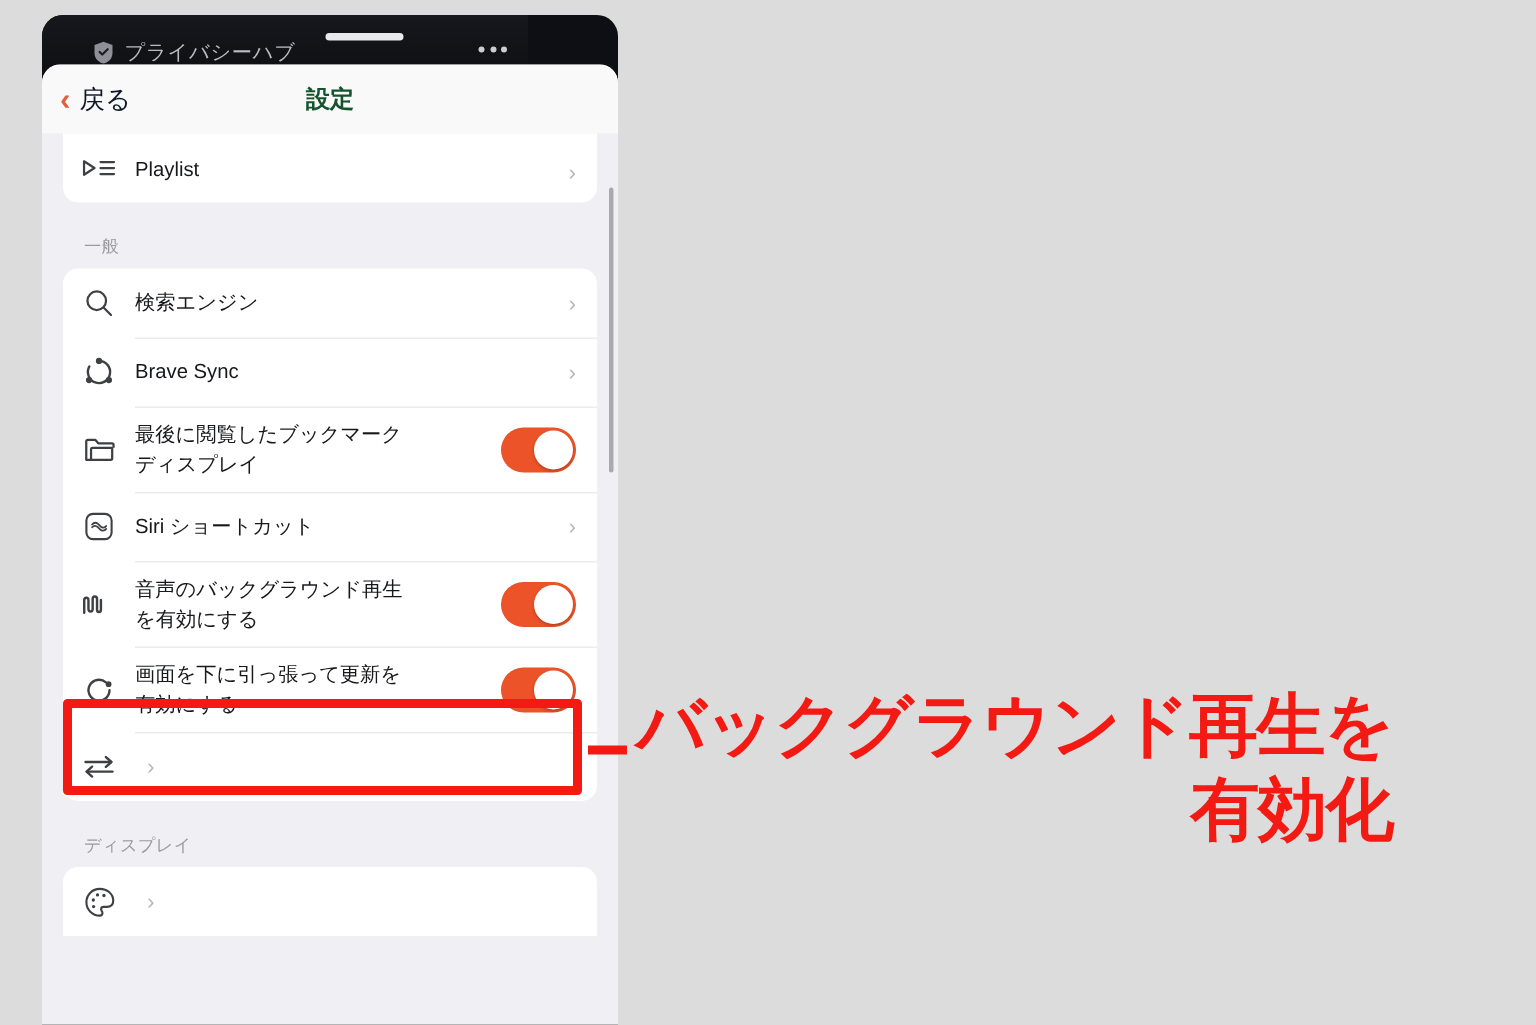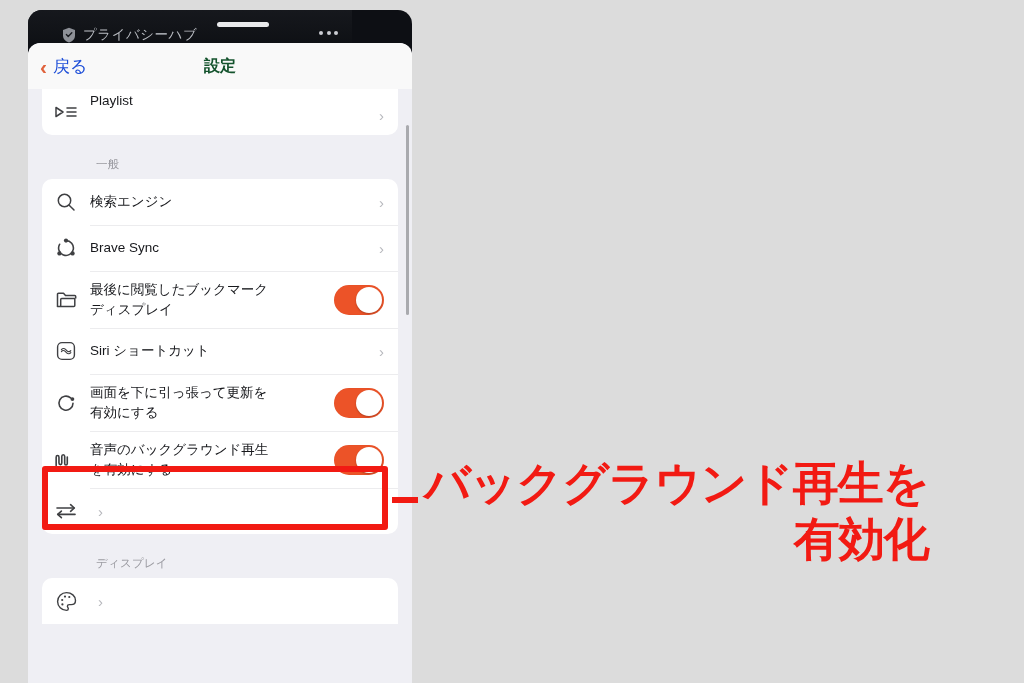--- a/index.html
+++ b/index.html
@@ -65,21 +65,21 @@
     background: #f9f9f9;
     border-radius: 12px 12px 0 0;
     display: flex; align-items: center;
   }
   .nav-back {
     display: flex; align-items: center; gap: 6px;
     margin-left: 12px;
     cursor: pointer;
   }
   .chev-back { color: #e0623c; font-size: 21px; line-height: 1; font-weight: 600; }
-  .nav-back-label { color: #1d4ed8; font-size: 17px; }
+  .nav-back-label { color: #0f172a; font-size: 17px; }
   .nav-title {
     position: absolute; left: 0; right: 0; text-align: center;
     font-size: 16px; color: #14532d; font-weight: 600;
     pointer-events: none;
   }
 
   
   .scroll-body {
     position: relative;
     height: 594px;
@@ -136,21 +136,20 @@
     position: absolute; top: 2px; right: 2px;
     width: 26px; height: 26px; border-radius: 50%;
     background: #fff;
     box-shadow: 0 1px 2px rgba(0,0,0,.25);
   }
   .section-header {
     font-size: 11.5px;
     color: #9a9aa0;
     padding: 22px 12px 7px 28px;
     letter-spacing: .2px;
-    margin-left: 40px;
   }
 
   
   .scrollbar {
     position: absolute;
     right: 3px; top: 36px;
     width: 3px; height: 190px;
     border-radius: 2px;
     background: #a9aaae;
   }
@@ -225,21 +224,21 @@
             <div class="row-icon" style="padding-bottom:14px;">
               <svg width="22" height="15" viewBox="0 0 22 15">
                 <path d="M1 1.5 8 6 1 10.5z" fill="none" stroke="#3f4043" stroke-width="1.5" stroke-linejoin="round"></path>
                 <g stroke="#3f4043" stroke-width="1.5" stroke-linecap="round">
                   <line x1="12" y1="2" x2="21" y2="2"></line>
                   <line x1="12" y1="6" x2="21" y2="6"></line>
                   <line x1="12" y1="10" x2="21" y2="10"></line>
                 </g>
               </svg>
             </div>
-            <div class="row-label" style="padding-bottom:24px;">
+            <div class="row-label" style="padding-bottom:12px;">
               <span>Playlist</span>
             </div>
             <div class="chev" style="padding-bottom:12px;">›</div>
           </div>
         </div>
 
         <div class="section-header">一般</div>
 
         <div class="card">
 
@@ -296,43 +295,43 @@
               </svg>
             </div>
             <div class="row-label">
               <span>Siri ショートカット</span>
             </div>
             <div class="chev">›</div>
           </div>
 
           <div class="row">
             <div class="row-icon">
+              <svg width="24" height="18" viewBox="0 0 24 18">
+                <path d="M2 14V6.2c0-2 2.6-2 2.6 0v5.4c0 2 2.6 2 2.6 0V5.5c0-2.1 2.7-2.1 2.7 0V12c0 1.9 2.4 1.9 2.4 0V6" fill="none" stroke="#3f4043" stroke-width="1.5" stroke-linecap="round" stroke-linejoin="round" transform="scale(1.08) translate(0,-0.5)"></path>
+              </svg>
+            </div>
+            <div class="row-label">
+              <span>音声のバックグラウンド再生</span>
+              <span class="l2">を有効にする</span>
+            </div>
+            <div class="toggle">
+                <span class="knob"></span>
+              </div>
+          </div>
+
+          <div class="row">
+            <div class="row-icon">
               <svg width="20" height="20" viewBox="0 0 20 20">
                 <path d="M14.6 4.9A7 7 0 1 0 17 10.2" fill="none" stroke="#3f4043" stroke-width="1.6" stroke-linecap="round"></path>
                 <circle cx="16.4" cy="6.1" r="1.9" fill="#3f4043"></circle>
               </svg>
             </div>
             <div class="row-label">
               <span>画面を下に引っ張って更新を</span>
               <span class="l2">有効にする</span>
-            </div>
-            <div class="toggle">
-                <span class="knob"></span>
-              </div>
-          </div>
-
-          <div class="row">
-            <div class="row-icon">
-              <svg width="24" height="18" viewBox="0 0 24 18">
-                <path d="M2 14V6.2c0-2 2.6-2 2.6 0v5.4c0 2 2.6 2 2.6 0V5.5c0-2.1 2.7-2.1 2.7 0V12c0 1.9 2.4 1.9 2.4 0V6" fill="none" stroke="#3f4043" stroke-width="1.5" stroke-linecap="round" stroke-linejoin="round" transform="scale(1.08) translate(0,-0.5)"></path>
-              </svg>
-            </div>
-            <div class="row-label">
-              <span>音声のバックグラウンド再生</span>
-              <span class="l2">を有効にする</span>
             </div>
             <div class="toggle">
                 <span class="knob"></span>
               </div>
           </div>
 
           <div class="row">
             <div class="row-icon">
               <svg width="22" height="18" viewBox="0 0 22 18">
                 <g stroke="#3f4043" stroke-width="1.6" fill="none" stroke-linecap="round" stroke-linejoin="round">

